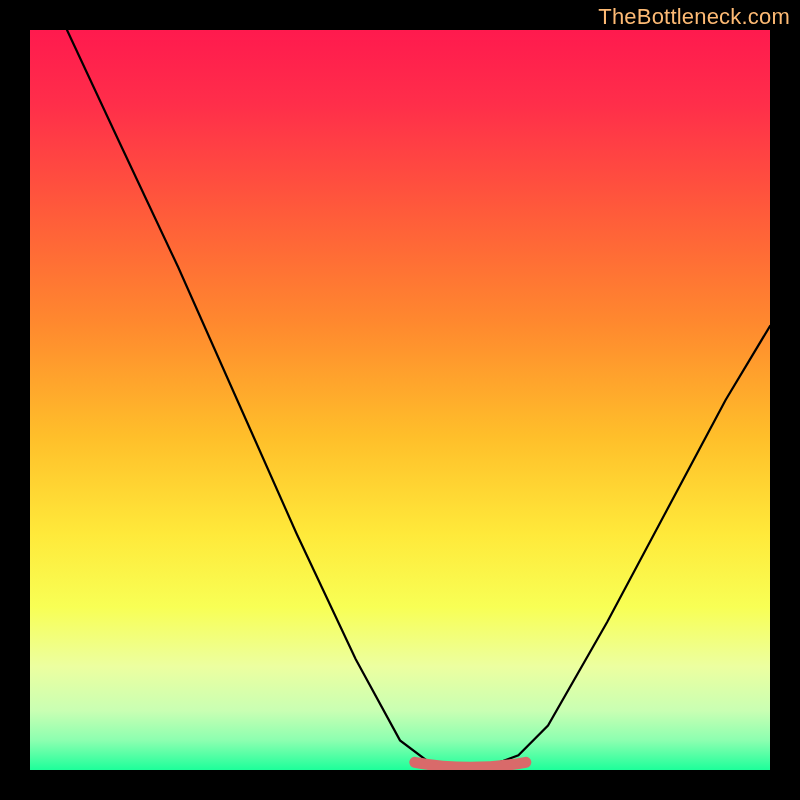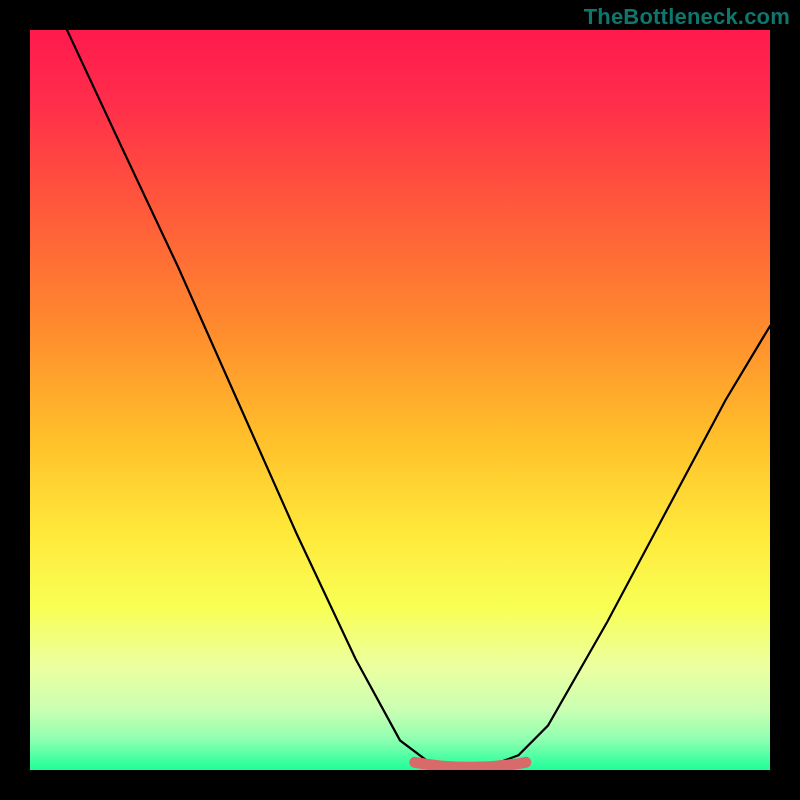--- a/index.html
+++ b/index.html
@@ -14,23 +14,23 @@
   .frame {
     position: relative;
     width: 800px;
     height: 800px;
     background: #000;
   }
   .watermark {
     position: absolute;
     top: 4px;
     right: 10px;
-    color: #0f766e;
+    color: #fdba74;
     font-size: 22px;
-    font-weight: 700;
+    font-weight: 400;
     letter-spacing: 0.2px;
     z-index: 20;
   }
   .plot-box {
     position: absolute;
     left: 30px;
     top: 30px;
     width: 740px;
     height: 740px;
     overflow: hidden;

